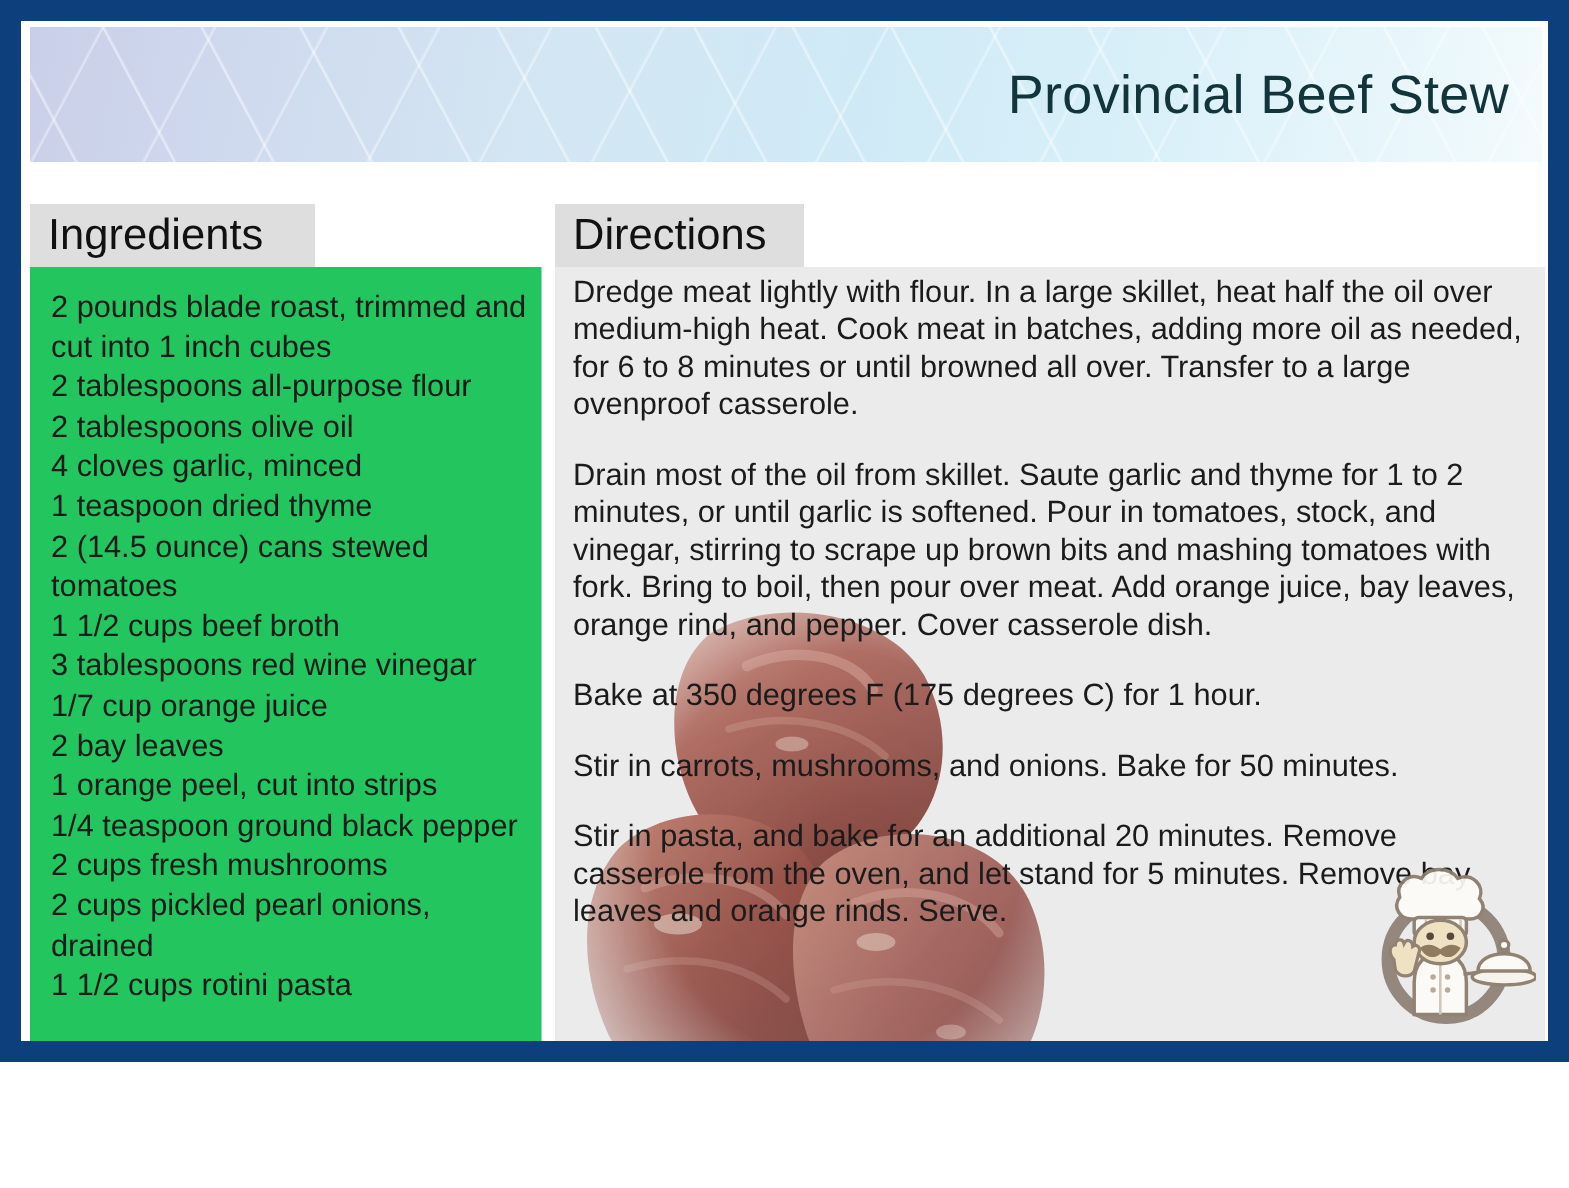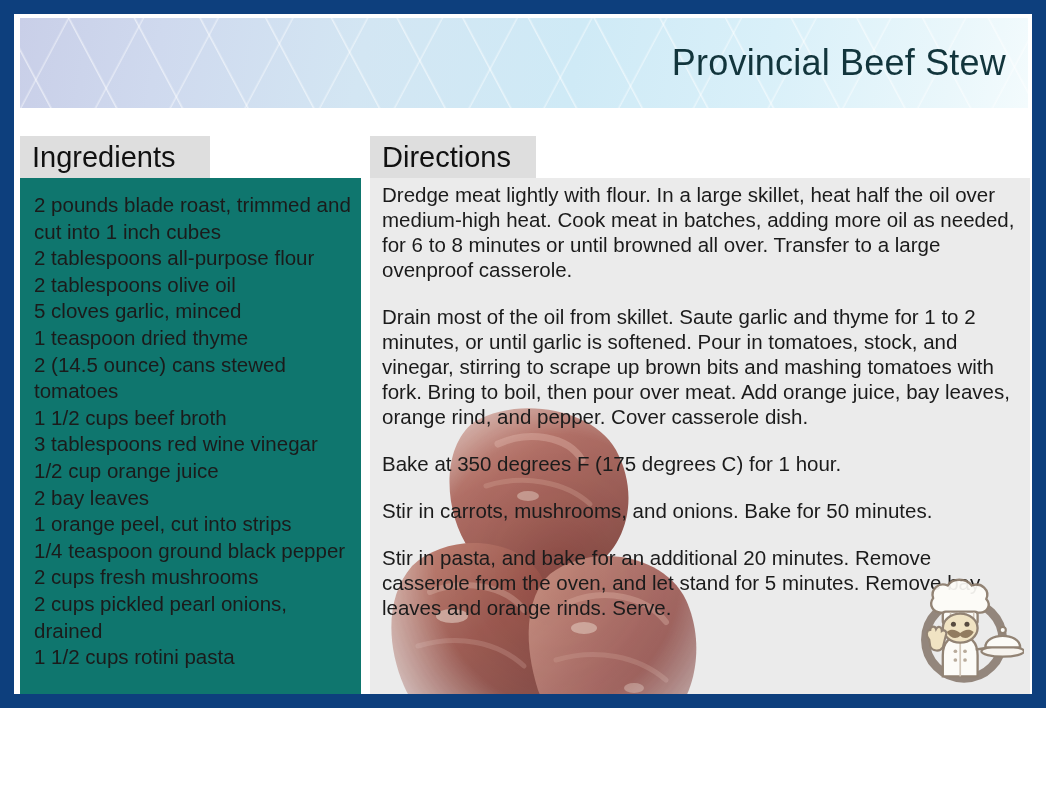--- a/index.html
+++ b/index.html
@@ -89,21 +89,21 @@
     position: absolute;
     background: #dedede;
     box-sizing: border-box;
     overflow: hidden;
   }
   #panel-ingredients {
     left: 6px;
     top: 164px;
     width: 341px;
     height: 611px;
-    background: #0f766e;
+    background: #22c55e;
   }
   #panel-directions {
     left: 356px;
     top: 164px;
     width: 660px;
     height: 611px;
     background: #ebebeb;
   }
 
   
@@ -170,26 +170,26 @@
 
     <div class="tab" id="tab-ingredients">
       <span class="tab-label">Ingredients</span>
     </div>
 
     <div class="panel" id="panel-ingredients">
       <ul class="ingredients-list" id="ingredients-list">
           <li>2 pounds blade roast, trimmed and cut into 1 inch cubes</li>
           <li>2 tablespoons all-purpose flour</li>
           <li>2 tablespoons olive oil</li>
-          <li>5 cloves garlic, minced</li>
+          <li>4 cloves garlic, minced</li>
           <li>1 teaspoon dried thyme</li>
           <li>2 (14.5 ounce) cans stewed tomatoes</li>
           <li>1 1/2 cups beef broth</li>
           <li>3 tablespoons red wine vinegar</li>
-          <li>1/2 cup orange juice</li>
+          <li>1/7 cup orange juice</li>
           <li>2 bay leaves</li>
           <li>1 orange peel, cut into strips</li>
           <li>1/4 teaspoon ground black pepper</li>
           <li>2 cups fresh mushrooms</li>
           <li>2 cups pickled pearl onions, drained</li>
           <li>1 1/2 cups rotini pasta</li>
         </ul>
     </div>
 
     <div class="panel" id="panel-directions">

